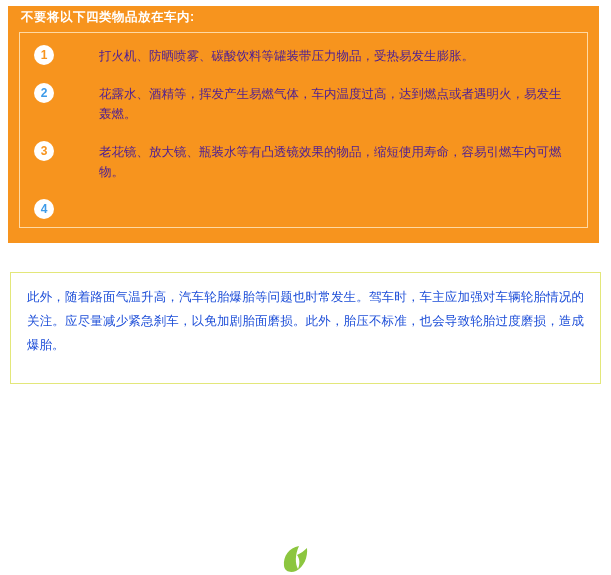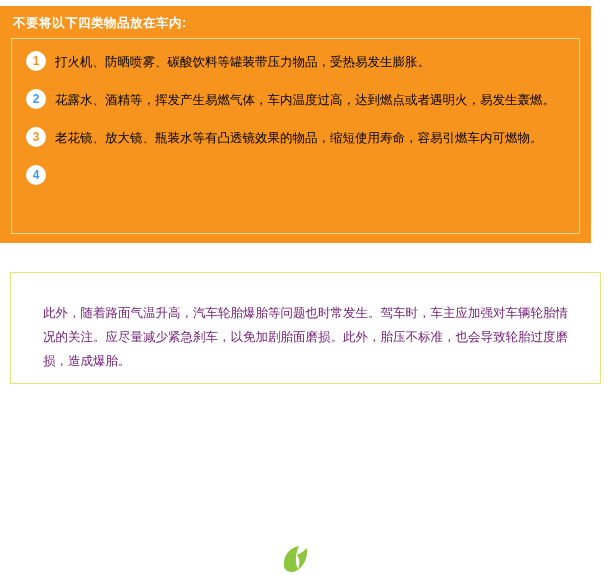--- a/index.html
+++ b/index.html
@@ -15,27 +15,27 @@
   }
   .page {
     position: relative;
     width: 611px;
     height: 575px;
   }
 
   
   .warn-panel {
     position: absolute;
-    left: 0;
+    left: 8px;
     top: 6px;
     width: 591px;
     height: 237px;
     background: #f7941e;
     box-sizing: border-box;
-    padding: 9px 11px 11px 11px;
+    padding: 3px 11px 11px 11px;
   }
   .warn-title {
     font-size: 12.5px;
     font-weight: bold;
     color: #ffffff;
     letter-spacing: 0.5px;
     line-height: 16px;
     margin: 0 0 7px 2px;
   }
   .warn-inner {
@@ -65,23 +65,24 @@
     line-height: 20px;
     text-align: center;
     margin-right: 9px;
     margin-top: 0px;
   }
   .badge.blue {
     color: #3d9be9;
   }
   .warn-text {
     font-size: 12.5px;
-    color: #000000;
+    color: #4c1d95;
     line-height: 20px;
     padding-top: 1px;
+    margin-left: 36px;
   }
 
   
   .card {
     position: absolute;
     left: 10px;
     width: 591px;
     box-sizing: border-box;
     border: 1px solid #e3e77a;
     background: #ffffff;
@@ -101,23 +102,23 @@
     font-size: 13.5px;
     font-weight: bold;
     color: #1a1a1a;
     letter-spacing: 0.5px;
   }
   .card-body {
     padding: 12px 16px 0 16px;
   }
   .card-para {
     font-size: 12.5px;
-    color: #701a75;
+    color: #1d4ed8;
     line-height: 24px;
-    margin: 16px;
+    margin: 0;
     text-align: justify;
   }
 
   
   .leaf {
     position: absolute;
     left: 282px;
     top: 545px;
     width: 34px;
     height: 28px;

